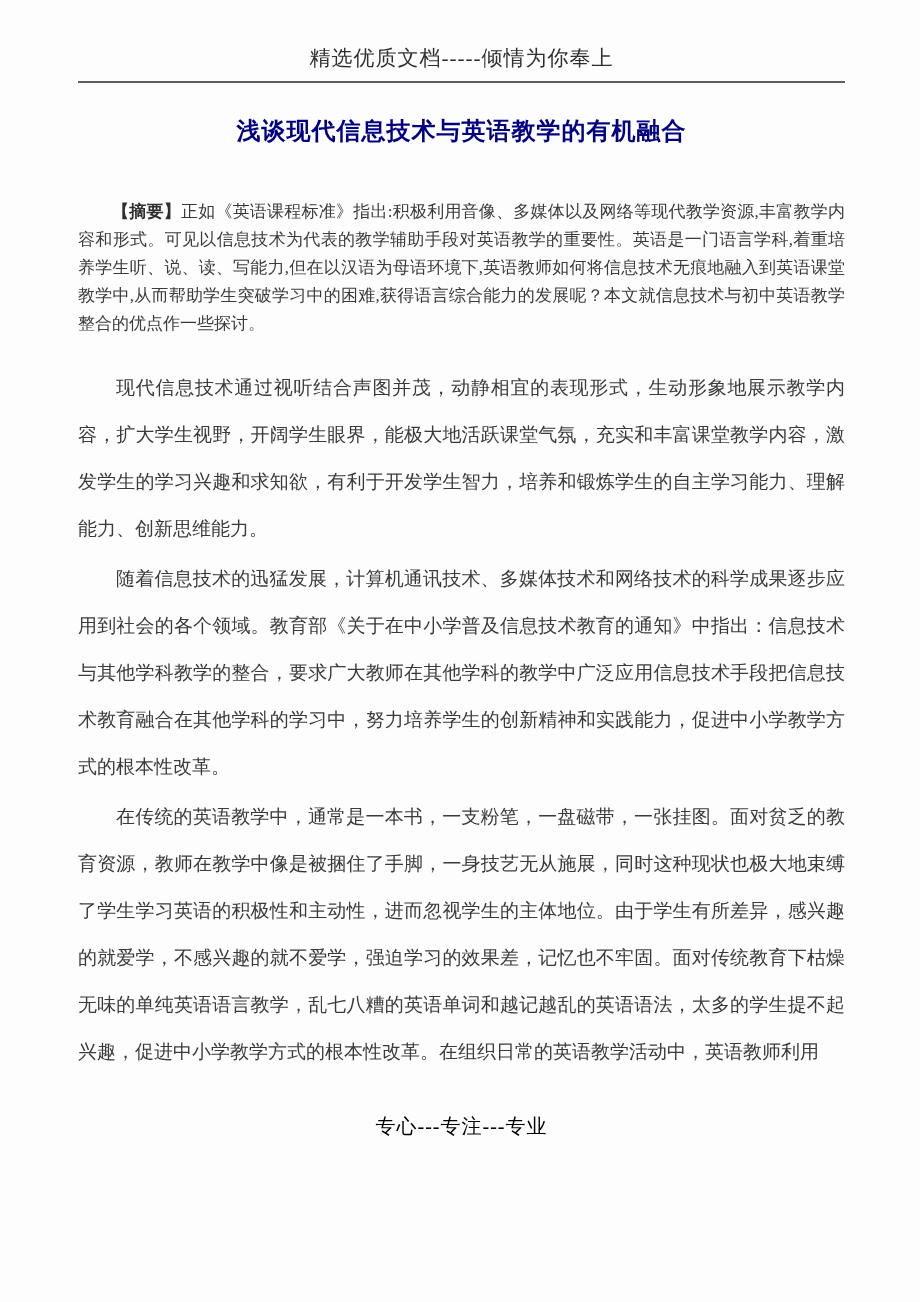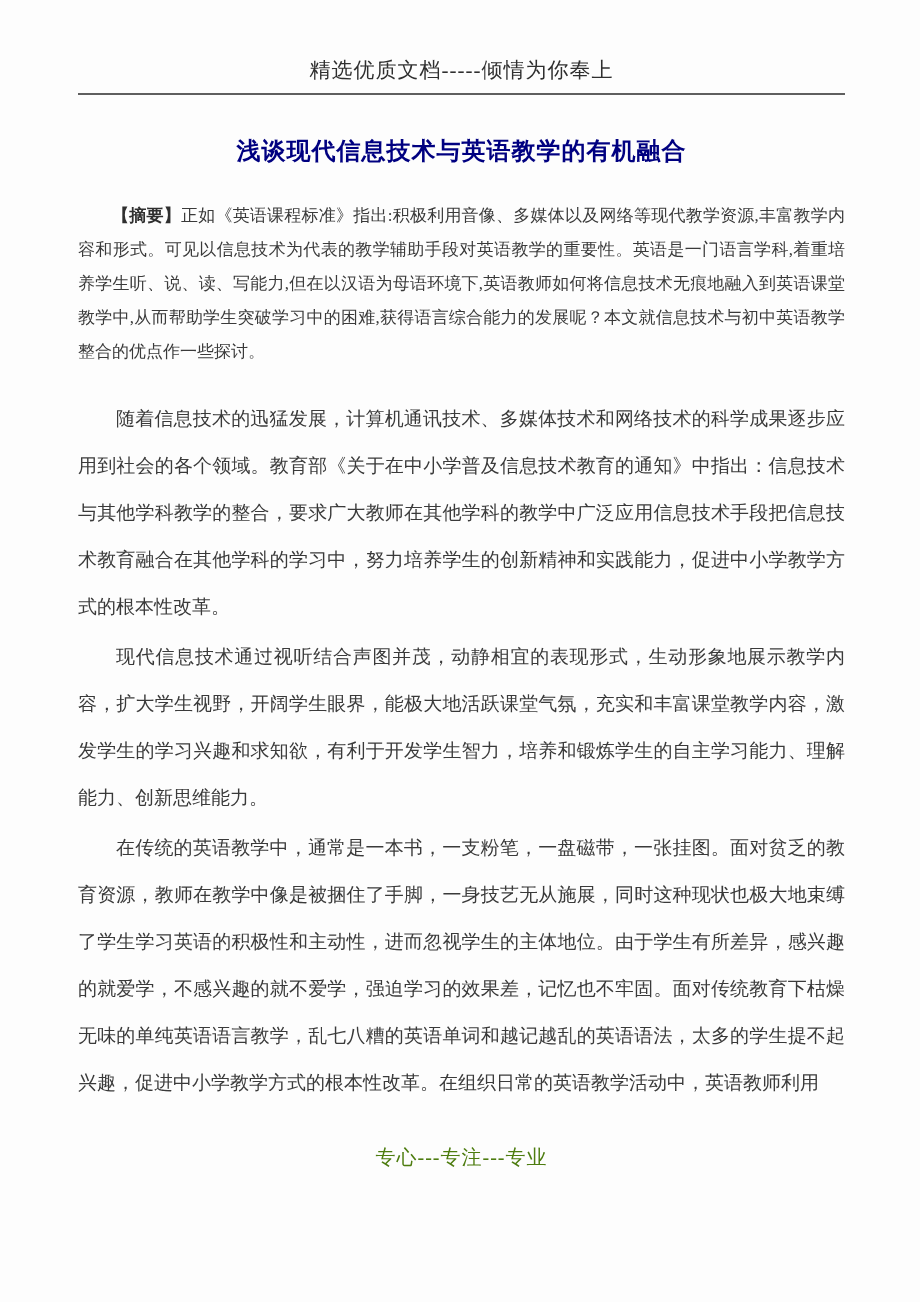--- a/index.html
+++ b/index.html
@@ -8,46 +8,46 @@
     width: 920px;
     height: 1302px;
     background: #fdfdfd;
     font-family: "Liberation Serif", "DejaVu Serif", serif;
     color: #3a3a3a;
     overflow: hidden;
   }
   .page {
     width: 920px;
     height: 1122px;
-    padding: 56px 75px 0 78px;
+    padding: 44px 75px 0 78px;
   }
   .doc-header-banner {
     text-align: center;
     font-size: 21px;
     color: #2f2f2f;
     letter-spacing: 1px;
   }
   .header-rule {
     border: none;
     border-top: 2px solid #5f5f5f;
     margin-top: 9px;
   }
   .doc-title {
-    margin-top: 40px;
+    margin-top: 32px;
     text-align: center;
     font-family: "Liberation Sans", "DejaVu Sans", sans-serif;
     font-weight: bold;
     font-size: 24px;
     color: #000080;
     letter-spacing: 1px;
   }
   .abstract-block {
-    margin-top: 32px;
+    margin-top: 51px;
     font-size: 17px;
-    line-height: 34px;
+    line-height: 28px;
     text-align: justify;
     word-break: break-all;
   }
   .abstract-block p { text-indent: 2em; }
   .inline-label {
     font-weight: bold;
     font-family: "Liberation Sans", "DejaVu Sans", sans-serif;
     color: #2f2f2f;
   }
   .body-block {
@@ -58,40 +58,40 @@
     word-break: break-all;
   }
   .body-block p {
     text-indent: 2em;
     margin-bottom: 3px;
   }
   .doc-footer {
     margin-top: 38px;
     text-align: center;
     font-size: 20px;
-    color: #4d7c0f;
+    color: #000000;
     letter-spacing: 1px;
   }
 </style>
 </head>
 <body>
 
 <div class="page">
 
   <div class="doc-header-banner">精选优质文档-----倾情为你奉上</div>
 
   <hr class="header-rule">
 
   <h1 class="doc-title">浅谈现代信息技术与英语教学的有机融合</h1>
 
   <div class="abstract-block">
     <p><span class="inline-label">【摘要】</span><span>正如《英语课程标准》指出:积极利用音像、多媒体以及网络等现代教学资源,丰富教学内容和形式。可见以信息技术为代表的教学辅助手段对英语教学的重要性。英语是一门语言学科,着重培养学生听、说、读、写能力,但在以汉语为母语环境下,英语教师如何将信息技术无痕地融入到英语课堂教学中,从而帮助学生突破学习中的困难,获得语言综合能力的发展呢？本文就信息技术与初中英语教学整合的优点作一些探讨。</span></p>
   </div>
 
   <div class="body-block">
+    <p>现代信息技术通过视听结合声图并茂，动静相宜的表现形式，生动形象地展示教学内容，扩大学生视野，开阔学生眼界，能极大地活跃课堂气氛，充实和丰富课堂教学内容，激发学生的学习兴趣和求知欲，有利于开发学生智力，培养和锻炼学生的自主学习能力、理解能力、创新思维能力。</p>
     <p>随着信息技术的迅猛发展，计算机通讯技术、多媒体技术和网络技术的科学成果逐步应用到社会的各个领域。教育部《关于在中小学普及信息技术教育的通知》中指出：信息技术与其他学科教学的整合，要求广大教师在其他学科的教学中广泛应用信息技术手段把信息技术教育融合在其他学科的学习中，努力培养学生的创新精神和实践能力，促进中小学教学方式的根本性改革。</p>
-    <p>现代信息技术通过视听结合声图并茂，动静相宜的表现形式，生动形象地展示教学内容，扩大学生视野，开阔学生眼界，能极大地活跃课堂气氛，充实和丰富课堂教学内容，激发学生的学习兴趣和求知欲，有利于开发学生智力，培养和锻炼学生的自主学习能力、理解能力、创新思维能力。</p>
     <p>在传统的英语教学中，通常是一本书，一支粉笔，一盘磁带，一张挂图。面对贫乏的教育资源，教师在教学中像是被捆住了手脚，一身技艺无从施展，同时这种现状也极大地束缚了学生学习英语的积极性和主动性，进而忽视学生的主体地位。由于学生有所差异，感兴趣的就爱学，不感兴趣的就不爱学，强迫学习的效果差，记忆也不牢固。面对传统教育下枯燥无味的单纯英语语言教学，乱七八糟的英语单词和越记越乱的英语语法，太多的学生提不起兴趣，促进中小学教学方式的根本性改革。在组织日常的英语教学活动中，英语教师利用</p>
   </div>
 
   <div class="doc-footer">专心---专注---专业</div>
 
 </div>
 
 </body></html>

